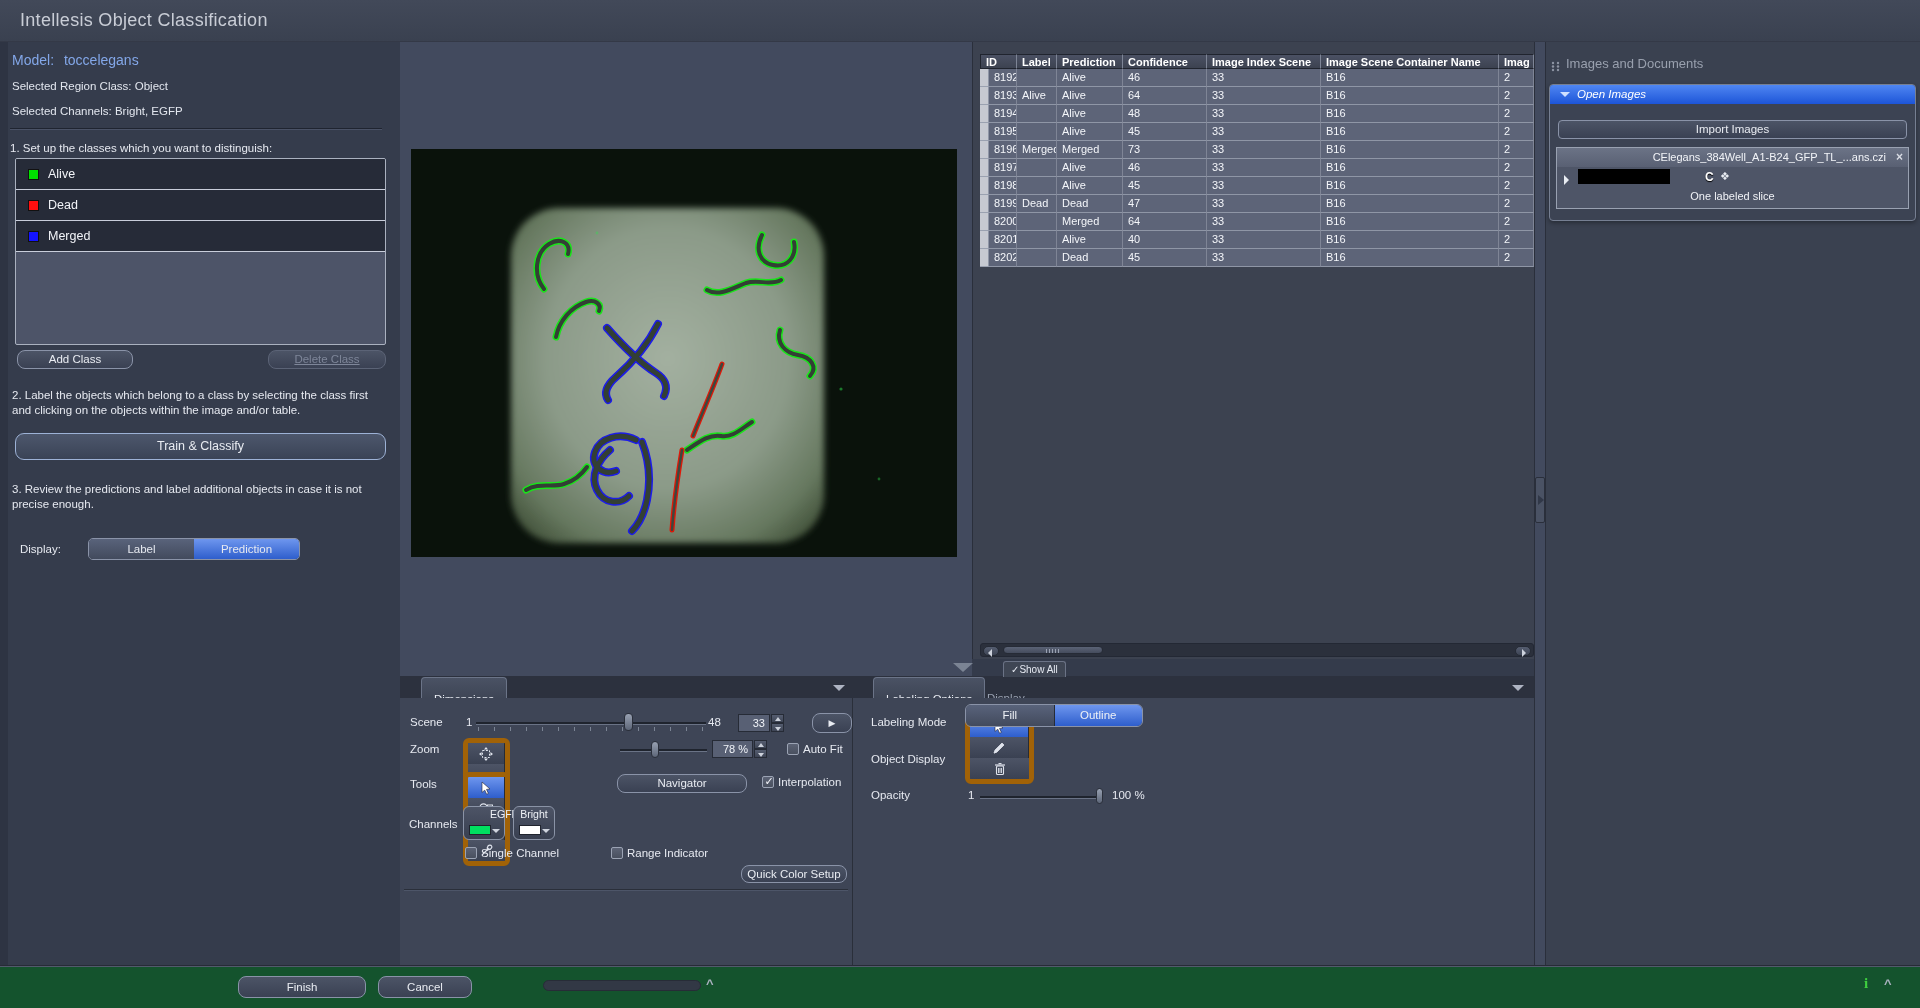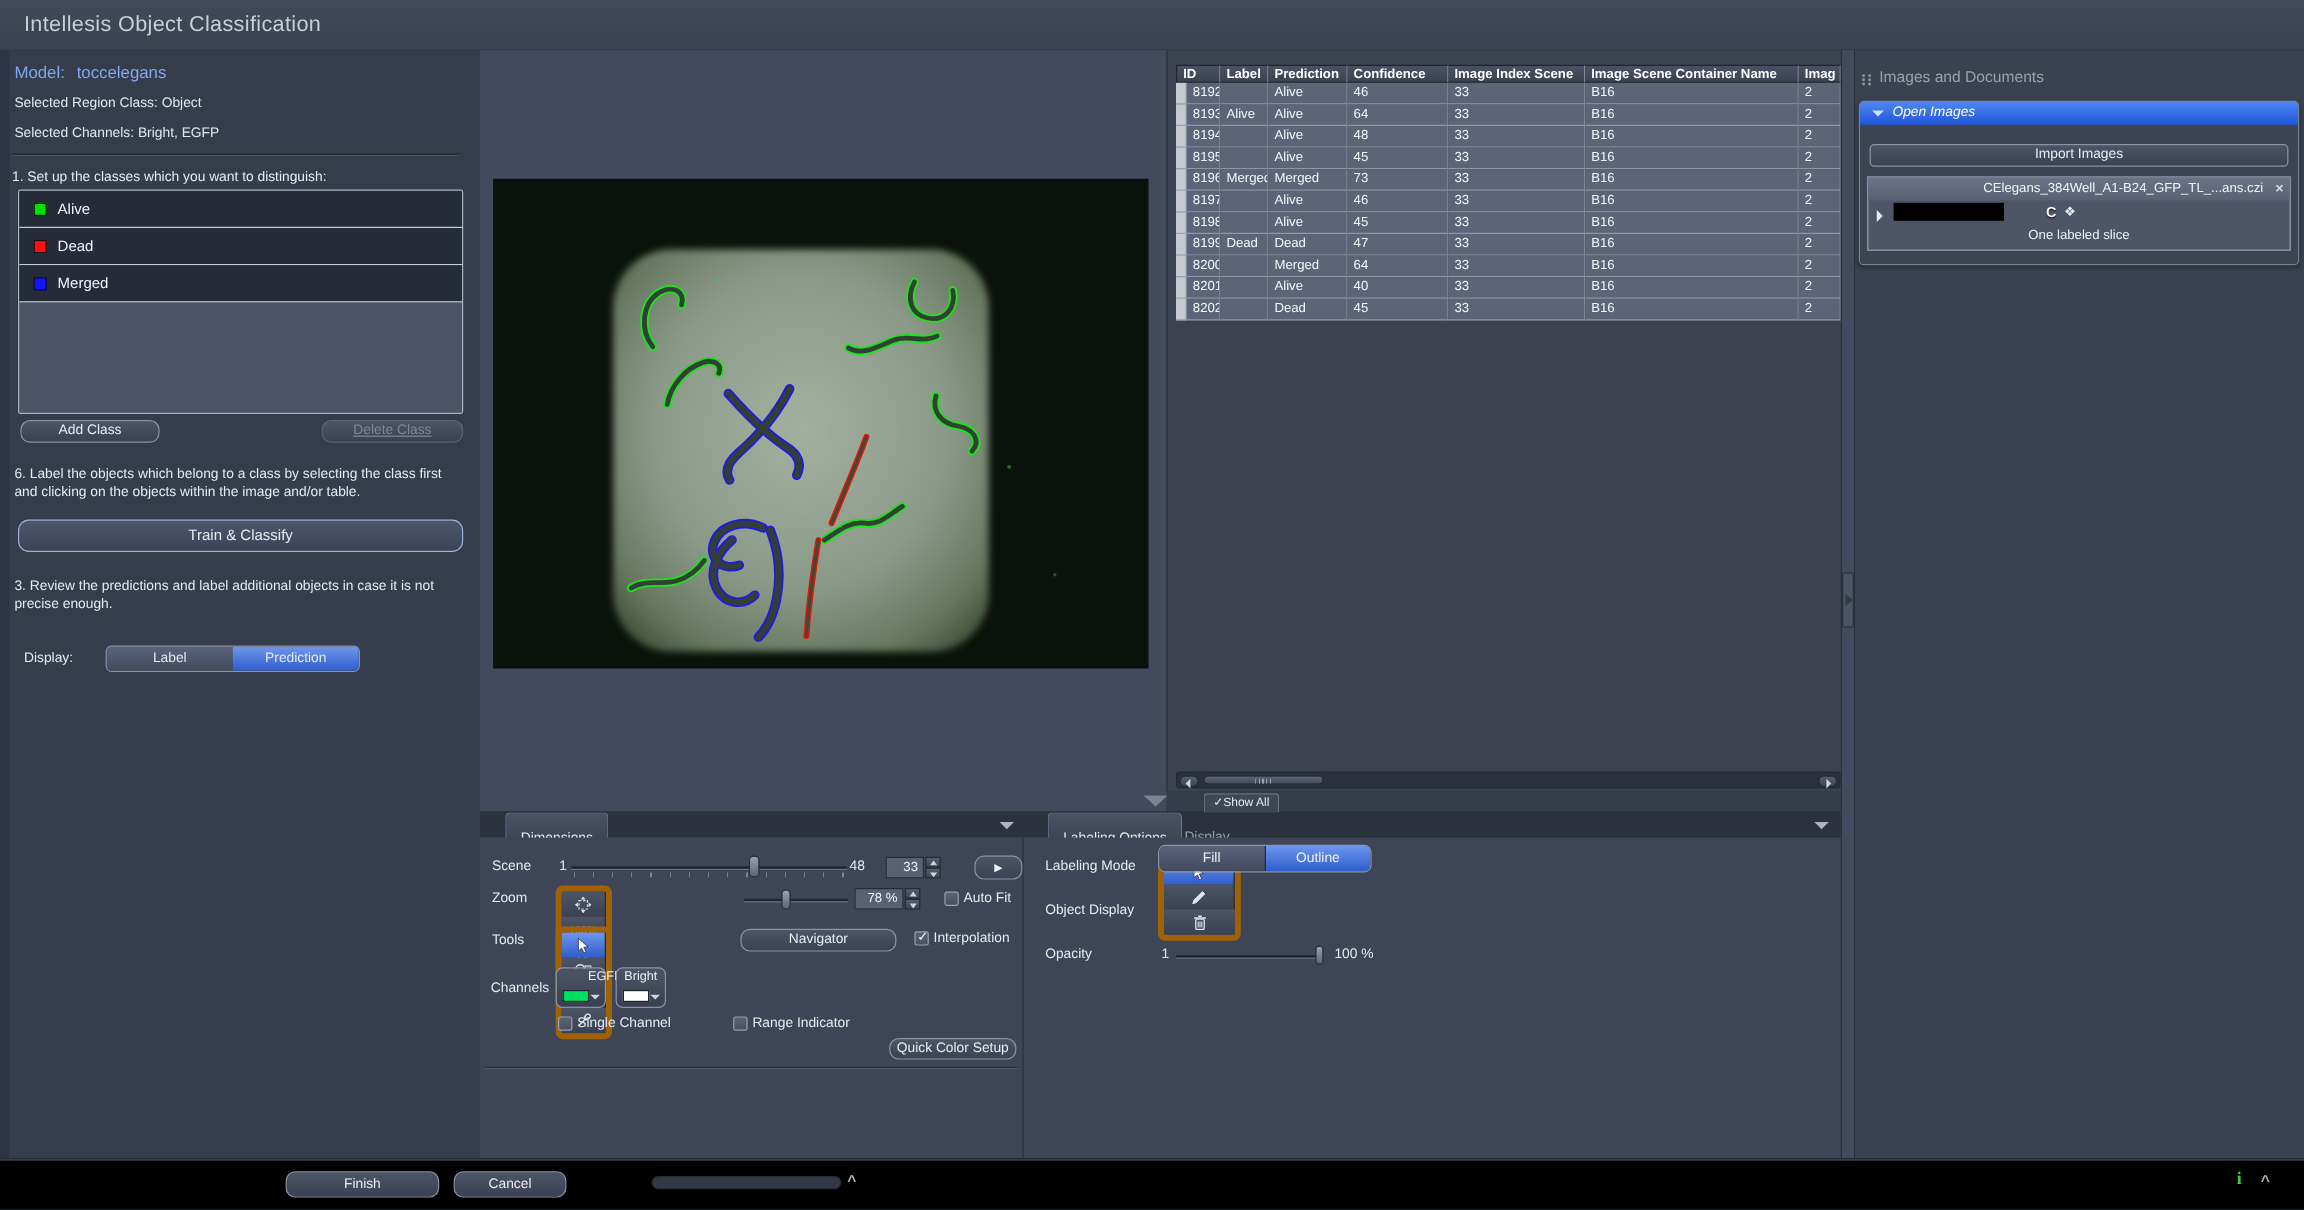--- a/index.html
+++ b/index.html
@@ -137,21 +137,21 @@
   #fc-r1{position:absolute;left:0;top:0;width:100%;height:19px;background:linear-gradient(#6b7386,#596073);
          font-size:11px;color:#f2f4f8;text-align:right;padding:3px 22px 0 0;white-space:nowrap;overflow:hidden;}
   #fc-x{position:absolute;right:5px;top:2px;font-size:12px;color:#d8dce4;font-weight:bold;}
   #fc-exp{position:absolute;left:7px;top:27px;width:0;height:0;border:5px solid transparent;border-left-color:#e8ecf2;border-right:none;}
   #fc-thumb{position:absolute;left:21px;top:21px;width:92px;height:15px;background:#000;}
   #fc-c{position:absolute;left:148px;top:22px;font-size:12px;font-weight:bold;color:#fff;text-shadow:0 1px 1px #000;}
   #fc-glyph{position:absolute;left:163px;top:22px;font-size:11px;color:#e8ecf2;}
   #fc-status{position:absolute;left:0;top:42px;width:100%;text-align:center;font-size:11px;color:#f0f2f6;}
 
   
-  #footer{left:0;top:965px;width:1920px;height:43px;background:#000000;border-top:1px solid #272b36;box-shadow:inset 0 1px 0 #525a6c;}
+  #footer{left:0;top:965px;width:1920px;height:43px;background:#14532d;border-top:1px solid #272b36;box-shadow:inset 0 1px 0 #525a6c;}
   #finish-btn{left:238px;top:10px;width:128px;height:22px;line-height:20px;}
   #cancel-btn{left:378px;top:10px;width:94px;height:22px;line-height:20px;}
   #fpill{left:543px;top:14px;width:158px;height:11px;border-radius:6px;background:#323845;border:1px solid #272c37;}
   .caret{font-size:13px;color:#aab1bf;font-weight:bold;}
   #fcaret{left:706px;top:10px;}
   #info-i{left:1864px;top:9px;font-size:15px;font-weight:bold;color:#3fcf3f;font-family:"Liberation Serif",serif;}
   #icaret{left:1884px;top:10px;}
   svg{display:block;}
 </style>
 </head>
@@ -185,21 +185,21 @@
         <span class="nm">Dead</span>
       </div>
       <div class="class-row">
         <span class="sw" style="background: rgb(20, 20, 255);"></span>
         <span class="nm">Merged</span>
       </div>
     </div>
 
   <div class="abs btn" id="add-class">Add Class</div>
   <div class="abs btn" id="del-class">Delete Class</div>
-  <div class="abs" id="step2">6. Label the objects which belong to a class by selecting the class first and clicking on the objects within the image and/or table.</div>
+  <div class="abs" id="step2">2. Label the objects which belong to a class by selecting the class first and clicking on the objects within the image and/or table.</div>
   <div class="abs btn" id="train-btn">Train &amp; Classify</div>
   <div class="abs" id="step3">3. Review the predictions and label additional objects in case it is not precise enough.</div>
   <div class="abs" id="display-label">Display:</div>
   <div class="abs" id="display-seg">
     <div class="seg">Label</div>
     <div class="seg sel">Prediction</div>
   </div>
 
   <div class="abs" id="centercol"></div>
   <div class="abs" id="tablecol"></div>

